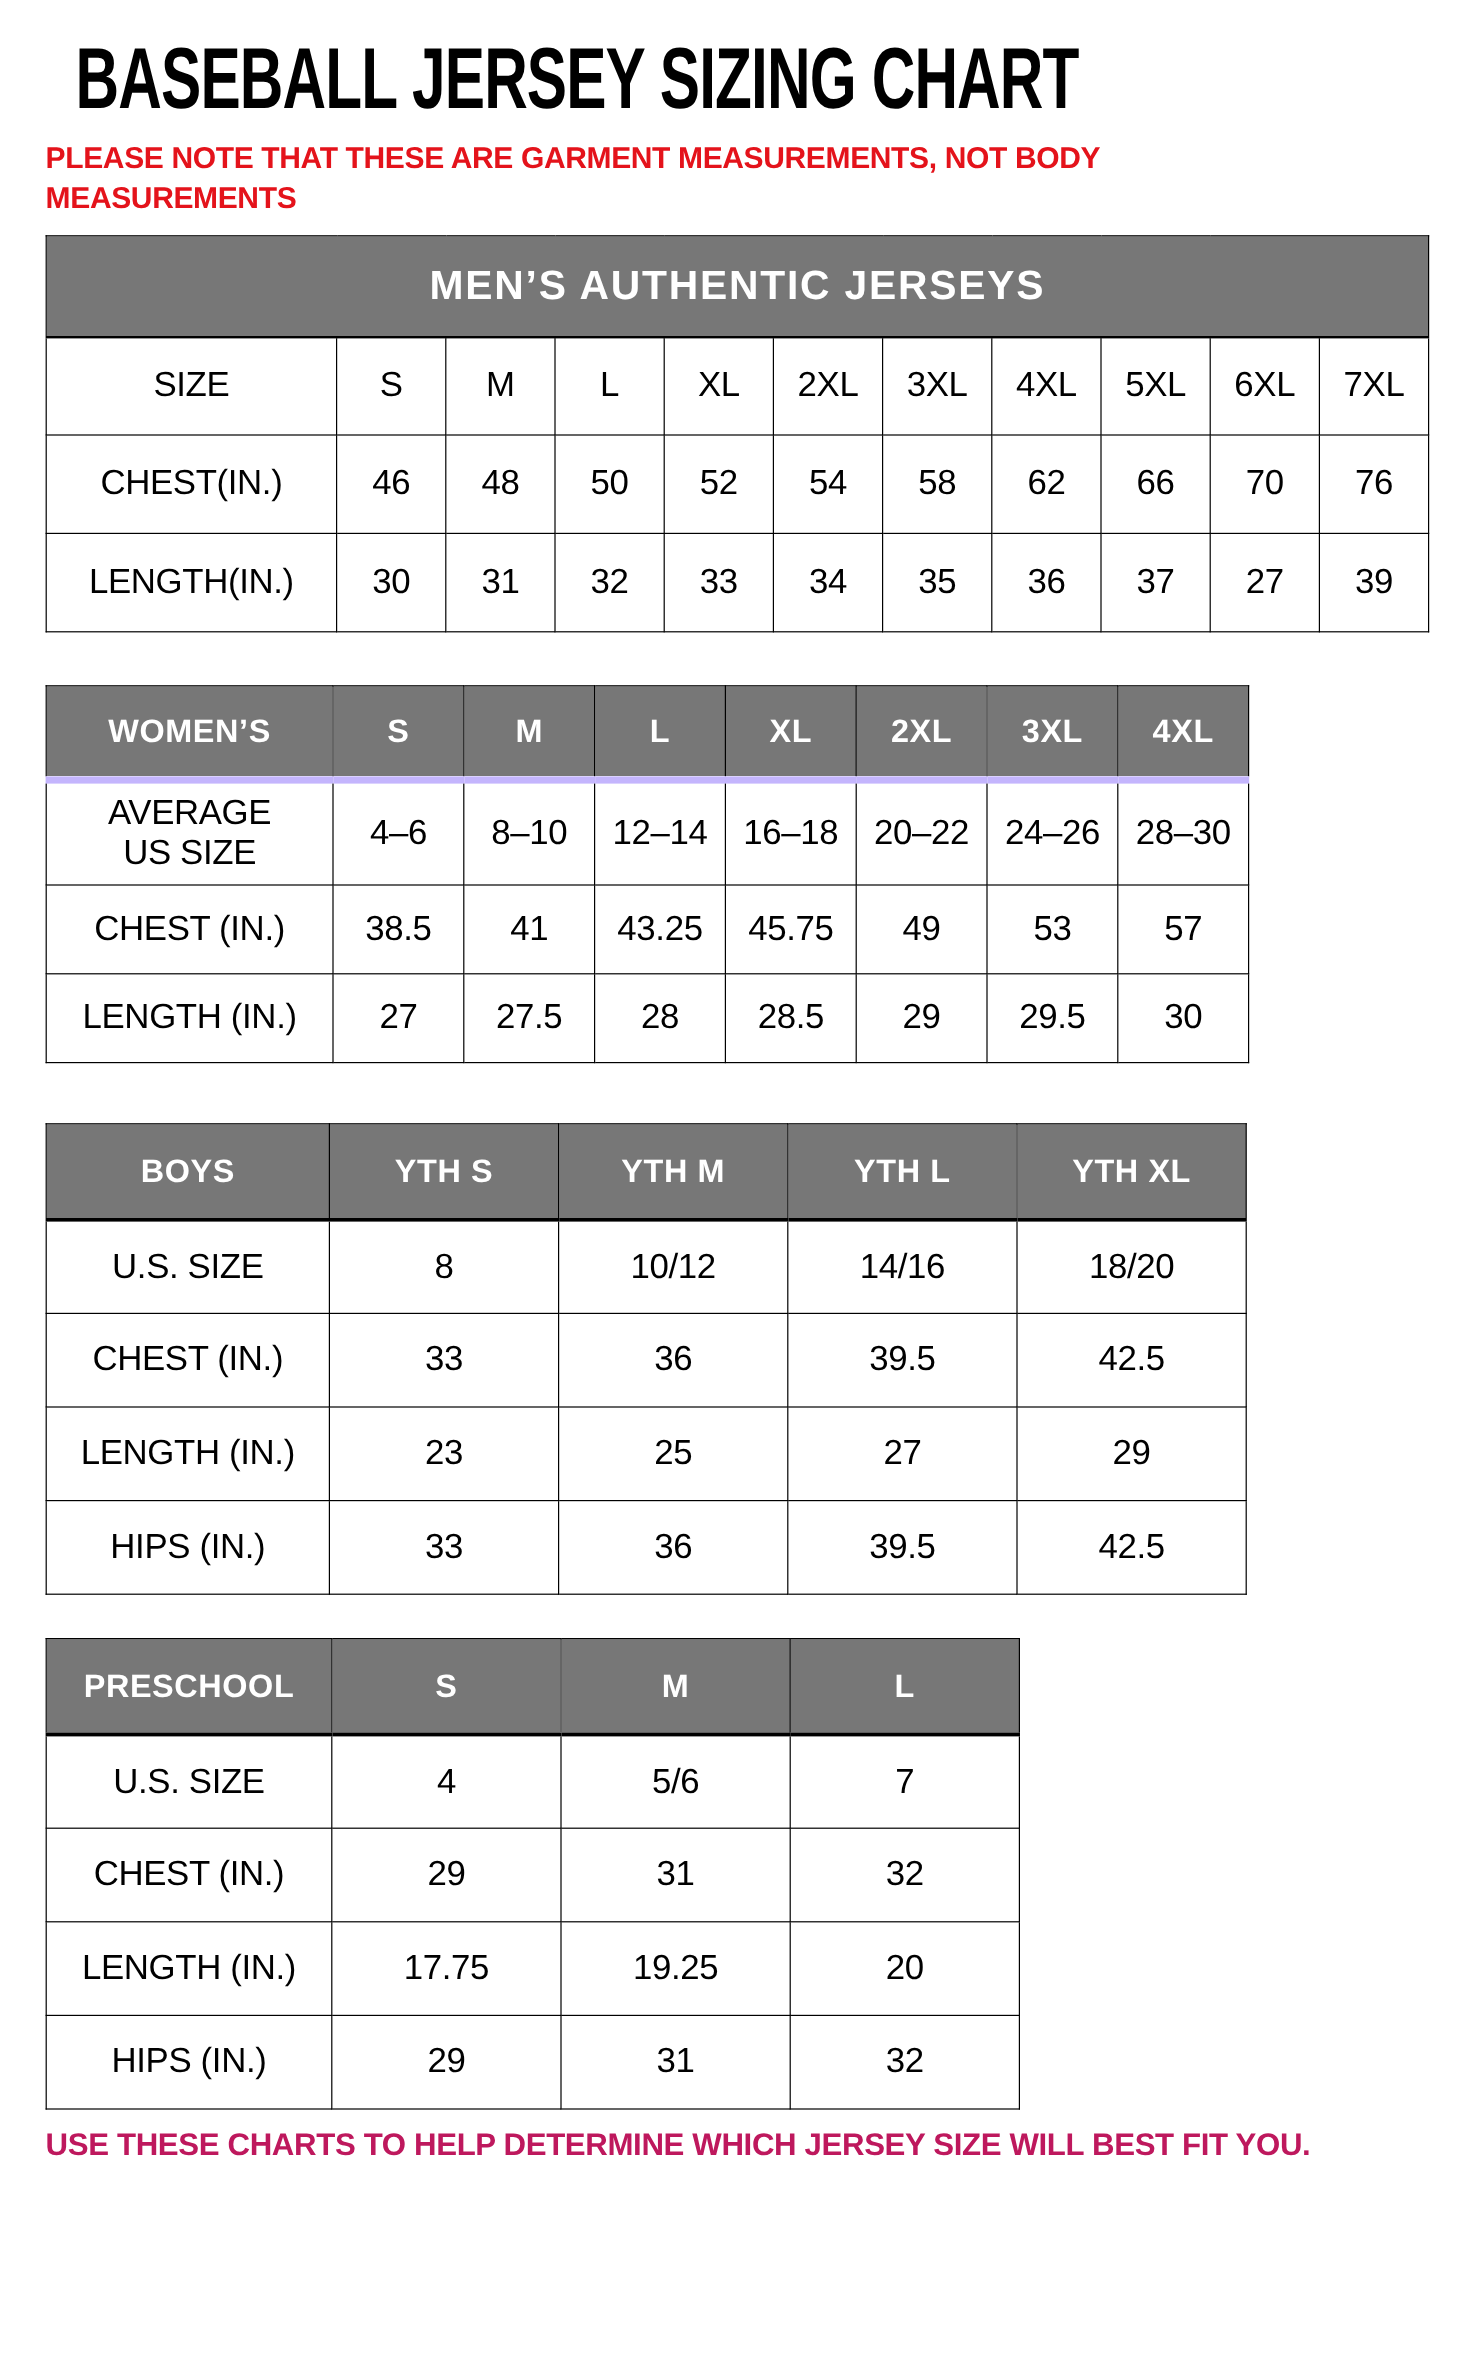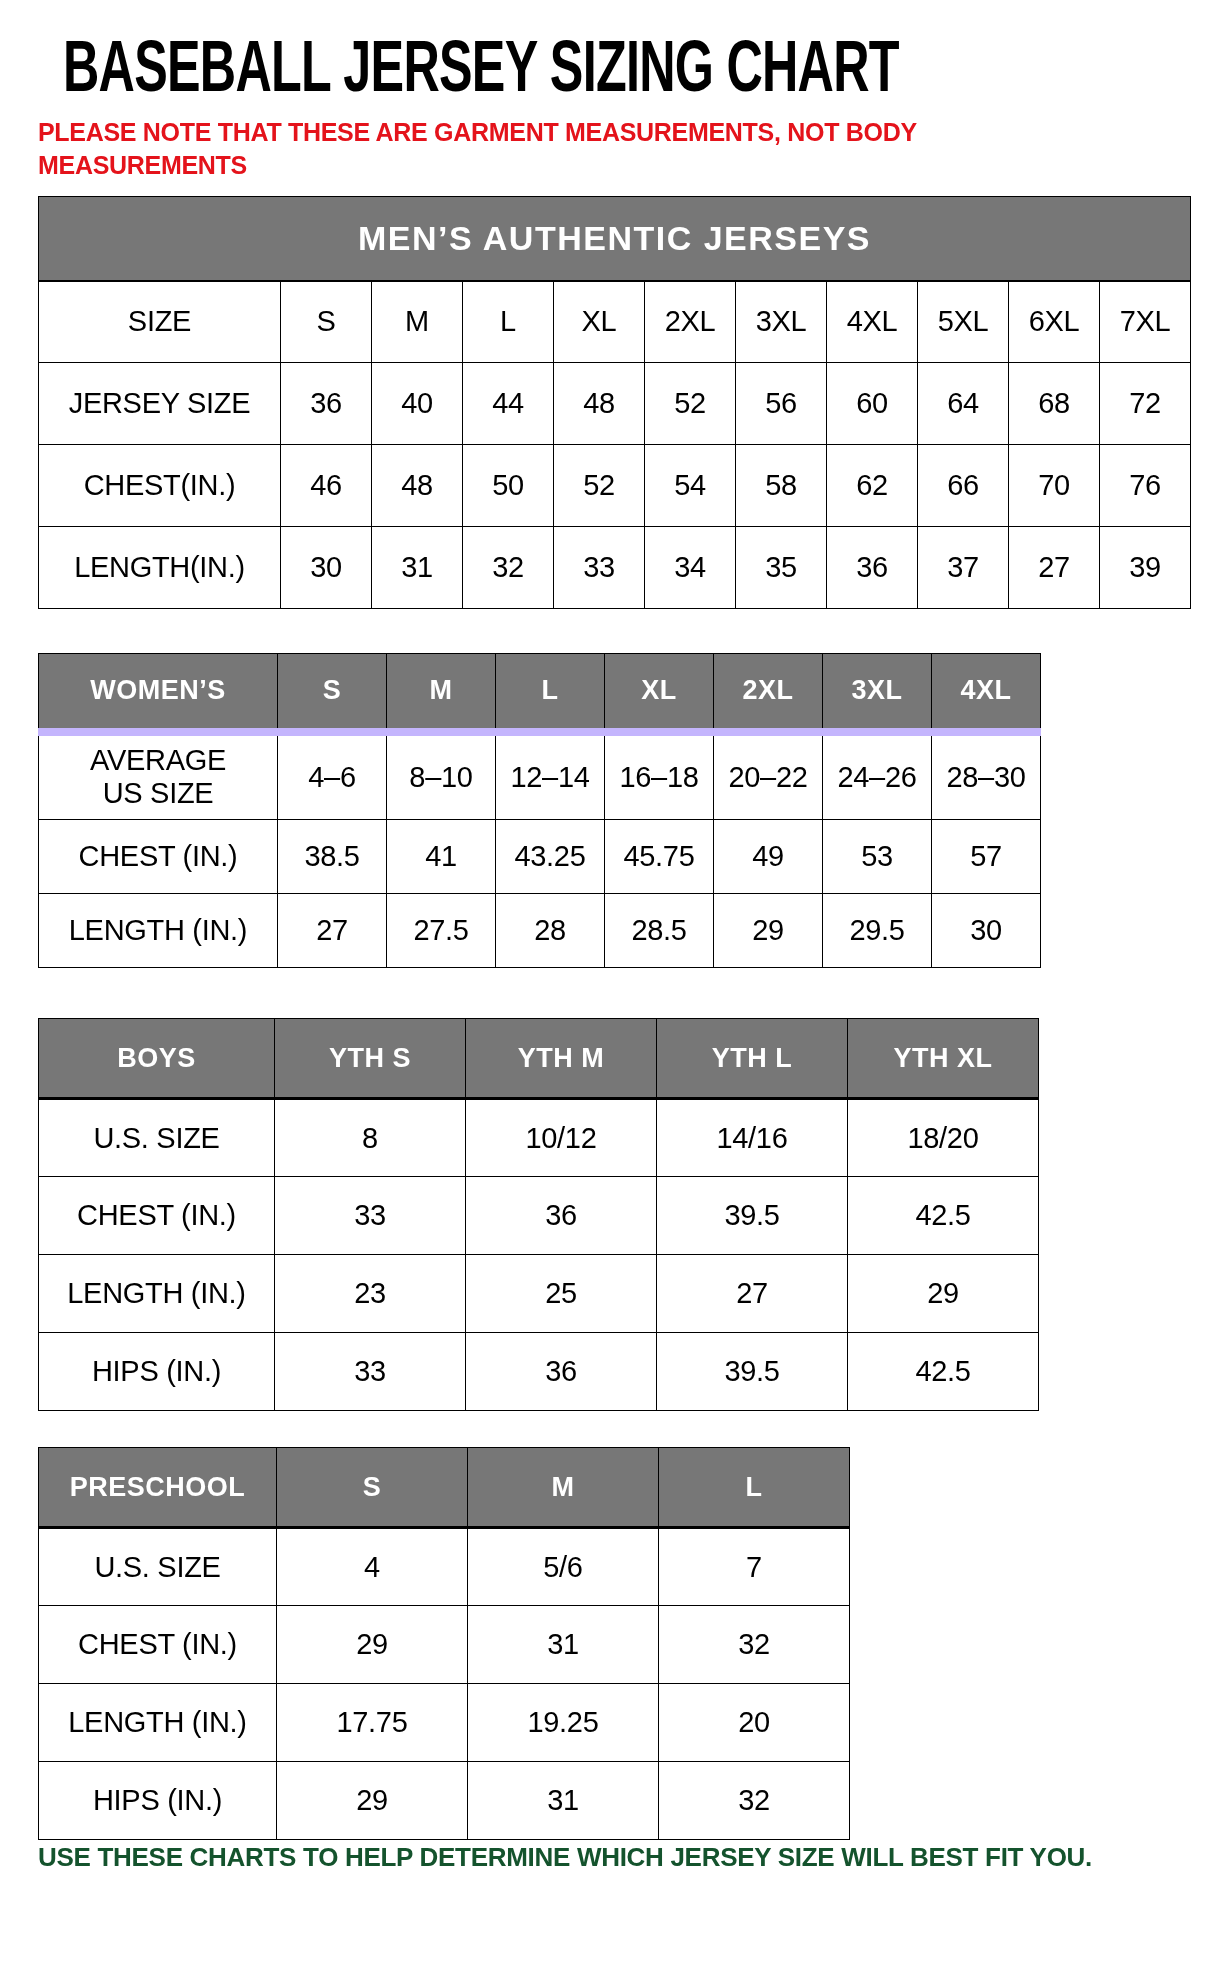--- a/index.html
+++ b/index.html
@@ -23,32 +23,32 @@
   table.sizing{border-collapse:collapse;table-layout:fixed;}
   table.sizing td, table.sizing th{
     border:1px solid #000;text-align:center;vertical-align:middle;
     padding:0;overflow:hidden;
   }
   table.sizing th{
     background:#777777;color:#ffffff;font-weight:bold;
     font-size:27px;letter-spacing:0.5px;
   }
   table.mens th{font-size:34px;letter-spacing:1.5px;border-bottom:2px solid #000;}
-  table.womens th{border-bottom:8px solid #c4b5fd;text-align:center;}
+  table.womens th{border-bottom:6px solid #c4b5fd;text-align:center;}
   table.boys th, table.preschool th{border-bottom:3px solid #000;}
   table.sizing td{font-size:29px;letter-spacing:-0.3px;color:#000;background:#fff;}
   td.rowlabel{font-size:28px;letter-spacing:-0.5px;}
   .tbl{margin:0;}
   #mens-section{margin-top:14px;}
   #womens-section{margin-top:44px;}
   #boys-section{margin-top:50px;}
   #preschool-section{margin-top:36px;}
   
   .footer-note{
-    margin-top:2px;color:#14532d;font-size:26px;font-weight:bold;
+    margin-top:14px;color:#be185d;font-size:26px;font-weight:bold;
     letter-spacing:-0.3px;white-space:nowrap;
   }
 </style>
 </head>
 <body>
 
 <div class="title-wrap">
   <div class="page-title">BASEBALL JERSEY SIZING CHART</div>
 </div>
 
@@ -82,33 +82,20 @@
           <td>L</td>
           <td>XL</td>
           <td>2XL</td>
           <td>3XL</td>
           <td>4XL</td>
           <td>5XL</td>
           <td>6XL</td>
           <td>7XL</td>
         </tr>
         <tr style="height: 82px;">
-          <td class="rowlabel">JERSEY SIZE</td>
-          <td>36</td>
-          <td>40</td>
-          <td>44</td>
-          <td>48</td>
-          <td>52</td>
-          <td>56</td>
-          <td>60</td>
-          <td>64</td>
-          <td>68</td>
-          <td>72</td>
-        </tr>
-        <tr style="height: 82px;">
           <td class="rowlabel">CHEST(IN.)</td>
           <td>46</td>
           <td>48</td>
           <td>50</td>
           <td>52</td>
           <td>54</td>
           <td>58</td>
           <td>62</td>
           <td>66</td>
           <td>70</td>

